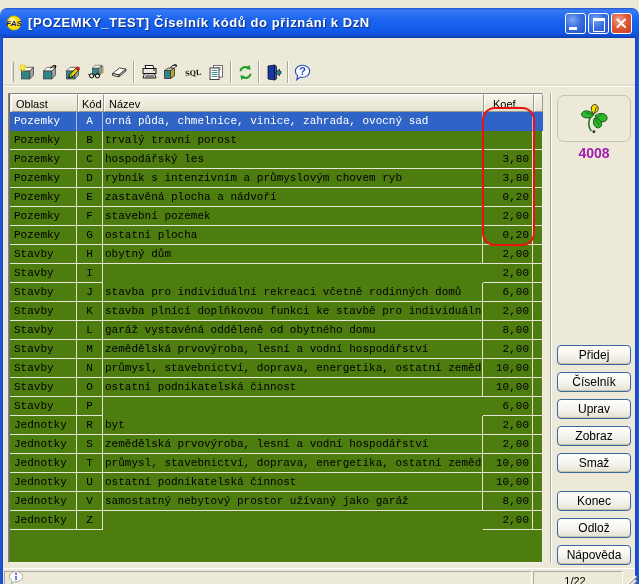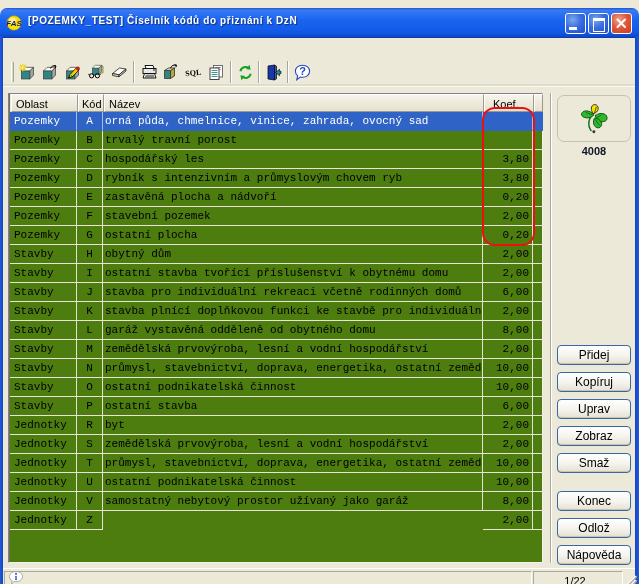--- a/index.html
+++ b/index.html
@@ -5,21 +5,21 @@
 * { margin:0; padding:0; box-sizing:border-box; }
 html,body { width:639px; height:584px; overflow:hidden; }
 body { font-family:"Liberation Sans", sans-serif; background:#ece9d8; position:relative; }
 #win { position:absolute; left:0; top:8px; width:542px; height:584px;text-decoration:underline; }
 #frame-left { position:absolute; left:0px; top:28px; width:3px; height:556px; background:linear-gradient(90deg,#2359d8,#1544c8); }
 #frame-right { position:absolute; left:635px; top:28px; width:4px; height:556px; background:linear-gradient(90deg,#1544c8,#2359d8); }
 #frame-bottom { position:absolute; left:0px; top:580px; width:639px; height:4px; background:#1443cc; }
 #titlebar { position:absolute; left:0; top:0; width:639px; height:30px;
   background:linear-gradient(180deg,#2253cc 0%,#3a7cf2 7%,#2e74f4 16%,#1b64f0 40%,#145ceb 70%,#1154e0 86%,#0f47c4 95%,#0c3aa8 100%);
   border-radius:7px 7px 0 0; }
-#titletext { position:absolute; left:28px; top:7px; color:#fff; font-size:10px; font-weight:bold; letter-spacing:0.6px; text-shadow:1px 1px 1px #10307a; white-space:nowrap; }
+#titletext { position:absolute; left:28px; top:7px; color:#fff; font-size:13px; font-weight:bold; letter-spacing:0.6px; text-shadow:1px 1px 1px #10307a; white-space:nowrap; }
 .capbtn { position:absolute; top:5px; width:21px; height:21px; border-radius:3px; border:1px solid #fff; }
 #btn-min { left:565px; background:radial-gradient(circle at 35% 30%,#7da8ef 0%,#3a6fe0 45%,#1f4ecb 100%); }
 #btn-max { left:588px; background:radial-gradient(circle at 35% 30%,#7da8ef 0%,#3a6fe0 45%,#1f4ecb 100%); }
 #btn-close { left:611px; background:radial-gradient(circle at 35% 30%,#f1a088 0%,#e0583a 45%,#c93d1e 100%); }
 #btn-min::after { content:""; position:absolute; left:3px; bottom:3px; width:8px; height:3px; background:#fff; }
 #btn-max::after { content:""; position:absolute; left:4px; top:4px; width:10px; height:10px; border:1px solid #fff; border-top-width:3px; }
 #menubar { position:absolute; left:3px; top:30px; width:632px; height:20px; background:#14b8a6; font-size:11px; color:#000;margin-top:22px; }
 #menubar span { position:absolute; top:4px; }
 #toolbar { position:absolute; left:3px; top:50px; width:632px; height:29px; background:#ece9d8; border-bottom:1px solid #fbfaf4; box-shadow:inset 0 -2px 0 #e0ddcc; }
 #toolbar .grip { position:absolute; left:8px; top:4px; width:3px; height:20px; border-left:1px solid #fff; border-right:1px solid #a8a694; background:#d8d5c4; }
@@ -33,21 +33,21 @@
 .row .c { position:absolute; top:0; height:19px; line-height:18px; white-space:pre; overflow:hidden; border-right:1px solid #e4e1d2; border-bottom:1px solid #e8e5d6; }
 .c1 { left:0px; width:67px; padding-left:4px; }
 .c2 { left:67px; width:26px; text-align:center; }
 .c3 { left:93px; width:380px; padding-left:2px; }
 .c4 { left:473px; width:50px; text-align:right; padding-right:3px; }
 .c5 { left:523px; width:10px; border-right:none !important; }
 .row.sel { background:#2f63c6; }
 .row.sel .c { color:#fff; border-right-color:#a8bcdf; border-bottom-color:#2f63c6; }
 #rpanel-groove { position:absolute; left:550px; top:85px; width:2px; height:470px; border-left:1px solid #aba99c; border-right:1px solid #fff; }
 #flowerbox { position:absolute; left:557px; top:87px; width:74px; height:47px; border:1px solid #c4c2b0; border-radius:7px; background:#ece9d8; }
-#code4008 { position:absolute; left:557px; top:137px; width:74px; text-align:center; font-size:11px; font-weight:bold; color:#0f172a; letter-spacing:0px; }
+#code4008 { position:absolute; left:557px; top:137px; width:74px; text-align:center; font-size:14px; font-weight:bold; color:#a21caf; letter-spacing:0px; }
 .xpbtn { position:absolute; left:557px; width:74px; height:20px; border:1px solid #39679f; border-radius:4px; background:linear-gradient(180deg,#ffffff 0%,#f4f3ec 55%,#e8e5d8 90%,#dcd8c8 100%); font-size:12px; color:#000; text-align:center; line-height:18px; box-shadow:inset 0 -1px 0 #c8c4b0; }
 #status { position:absolute; left:3px; top:560px; width:632px; height:20px; background:#ece9d8; border-top:1px solid #fff; }
 .spanel { position:absolute; top:2px; height:17px; border:1px solid; border-color:#aba99c #fff #fff #aba99c; }
 #sp1 { left:1px; width:528px; }
 #sp2 { left:530px; width:90px; font-size:11px; text-align:center; padding:3px 6px 0 0; }
 #grip { position:absolute; left:620px; top:3px; width:14px; height:14px; }
 </style>
 </head>
 <body>
 <div id="win">
@@ -239,21 +239,20 @@
 <div class="row">
           <span class="c c1">Stavby</span>
           <span class="c c2">H</span>
           <span class="c c3">obytný dům</span>
           <span class="c c4">2,00</span>
           <span class="c c5"></span>
         </div>
 <div class="row">
           <span class="c c1">Stavby</span>
           <span class="c c2">I</span>
-          <span class="c c3">ostatní stavba tvořící příslušenství k obytnému domu</span>
           <span class="c c4">2,00</span>
           <span class="c c5"></span>
         </div>
 <div class="row">
           <span class="c c1">Stavby</span>
           <span class="c c2">J</span>
           <span class="c c3">stavba pro individuální rekreaci včetně rodinných domů</span>
           <span class="c c4">6,00</span>
           <span class="c c5"></span>
         </div>
@@ -288,21 +287,20 @@
 <div class="row">
           <span class="c c1">Stavby</span>
           <span class="c c2">O</span>
           <span class="c c3">ostatní podnikatelská činnost</span>
           <span class="c c4">10,00</span>
           <span class="c c5"></span>
         </div>
 <div class="row">
           <span class="c c1">Stavby</span>
           <span class="c c2">P</span>
-          <span class="c c3">ostatní stavba</span>
           <span class="c c4">6,00</span>
           <span class="c c5"></span>
         </div>
 <div class="row">
           <span class="c c1">Jednotky</span>
           <span class="c c2">R</span>
           <span class="c c3">byt</span>
           <span class="c c4">2,00</span>
           <span class="c c5"></span>
         </div>
@@ -350,21 +348,21 @@
 <path d="M1 -4 C 12 -11 22 -6 20 2 C 17 9 4 7 1 -4 Z" fill="#2db82d" stroke="#145a14" stroke-width="1.6"></path>
 <path d="M0 0 C 10 1 15 10 9 15 C 2 19 -5 9 0 0 Z" fill="#2db82d" stroke="#145a14" stroke-width="1.6"></path>
 <path d="M-2 -7 C -9 -16 -3 -24 3 -21 C 8 -18 7 -9 -2 -7 Z" fill="#f2e200" stroke="#222" stroke-width="1.4"></path>
 <path d="M0 -8 L 3 -18" stroke="#222" stroke-width="1.2" fill="none"></path>
 <path d="M-14 -9 L -3 -5 M11 -5 L 3 0 M8 12 L 1 2" stroke="#145a14" stroke-width="1.3" fill="none"></path>
 <circle cx="-1" cy="22" r="2.4" fill="#333"></circle>
 </g>
 </svg></div>
   <div id="code4008">4008</div>
   <div class="xpbtn" style="top:337px">Přidej</div>
-  <div class="xpbtn" style="top:364px">Kopíruj</div>
+  <div class="xpbtn" style="top:364px">Číselník</div>
   <div class="xpbtn" style="top:391px">Uprav</div>
   <div class="xpbtn" style="top:418px">Zobraz</div>
   <div class="xpbtn" style="top:445px">Smaž</div>
   <div class="xpbtn" style="top:483px">Konec</div>
   <div class="xpbtn" style="top:510px">Odlož</div>
   <div class="xpbtn" style="top:537px">Nápověda</div>
   <div id="status">
     <div class="spanel" id="sp1"></div>
     <div class="spanel" id="sp2">1/22</div>
     <svg id="grip" width="14" height="14" viewBox="0 0 14 14">

